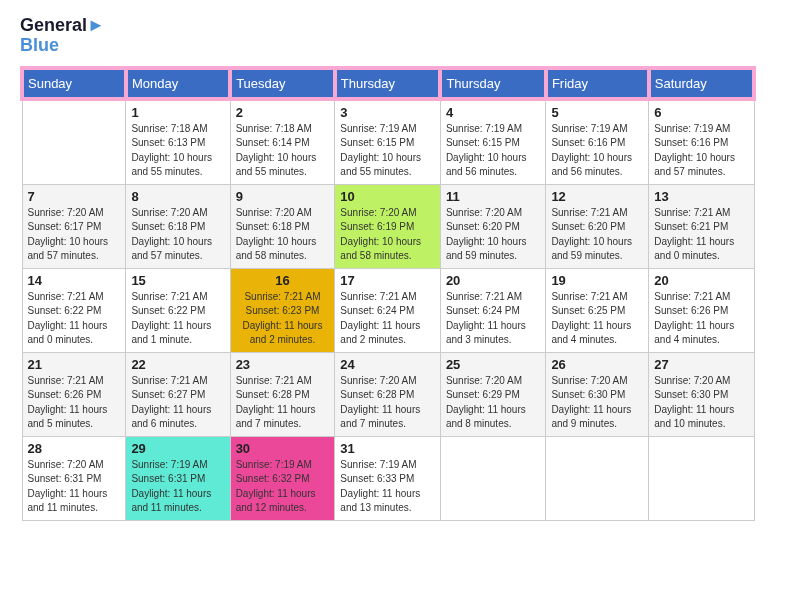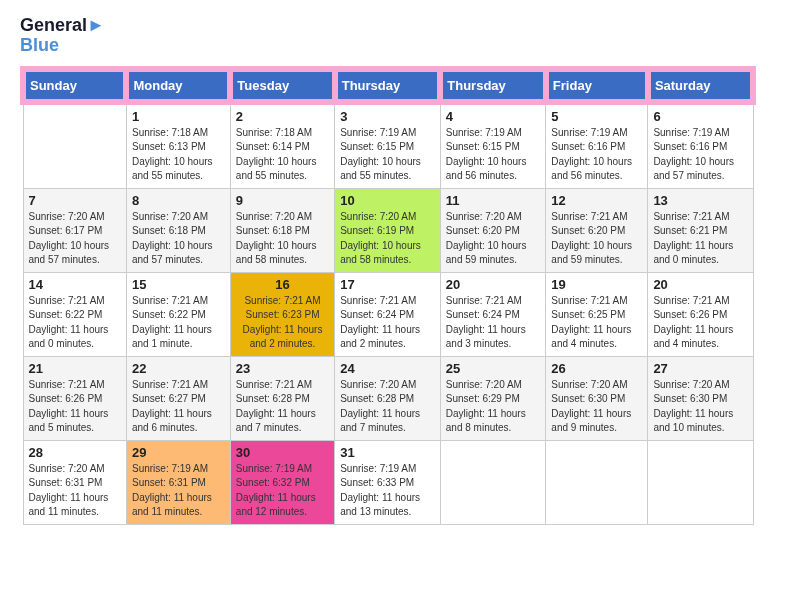--- a/index.html
+++ b/index.html
@@ -41,24 +41,24 @@
     }
     .calendar {
       width: 100%;
       border-collapse: collapse;
       border: 1px solid #ccc;
     }
     .calendar th {
       background: #3a6cc4;
       color: #fff;
       font-size: 13px;
-      font-weight: bold;
+      font-weight: normal;
       padding: 6px 4px;
       text-align: left;
-      border: 6px solid #f9a8d4;
+      border: 4px solid #f9a8d4;
     }
     .calendar td {
       width: 113px;
       vertical-align: top;
       padding: 4px 5px 4px 5px;
       border: 1px solid #ccc;
       font-size: 10.5px;
       color: #333;
       height: 82px;
     }
@@ -230,21 +230,21 @@
           <td style="background: rgb(244, 244, 244);">
             <span class="day-num">27</span>
             <div class="day-info">Sunrise: 7:20 AM<br>Sunset: 6:30 PM<br>Daylight: 11 hours<br>and 10 minutes.</div>
           </td>
         </tr>
         <tr style="background: rgb(255, 255, 255);">
           <td style="background: rgb(255, 255, 255);">
             <span class="day-num">28</span>
             <div class="day-info">Sunrise: 7:20 AM<br>Sunset: 6:31 PM<br>Daylight: 11 hours<br>and 11 minutes.</div>
           </td>
-          <td style="background: #fdba74; margin-top: 8px;">
+          <td style="background: #5eead4; margin-top: 8px;">
             <span class="day-num">29</span>
             <div class="day-info">Sunrise: 7:19 AM<br>Sunset: 6:31 PM<br>Daylight: 11 hours<br>and 11 minutes.</div>
           </td>
           <td style="background: #ec4899;">
             <span class="day-num">30</span>
             <div class="day-info">Sunrise: 7:19 AM<br>Sunset: 6:32 PM<br>Daylight: 11 hours<br>and 12 minutes.</div>
           </td>
           <td style="background: rgb(255, 255, 255);">
             <span class="day-num">31</span>
             <div class="day-info">Sunrise: 7:19 AM<br>Sunset: 6:33 PM<br>Daylight: 11 hours<br>and 13 minutes.</div>

